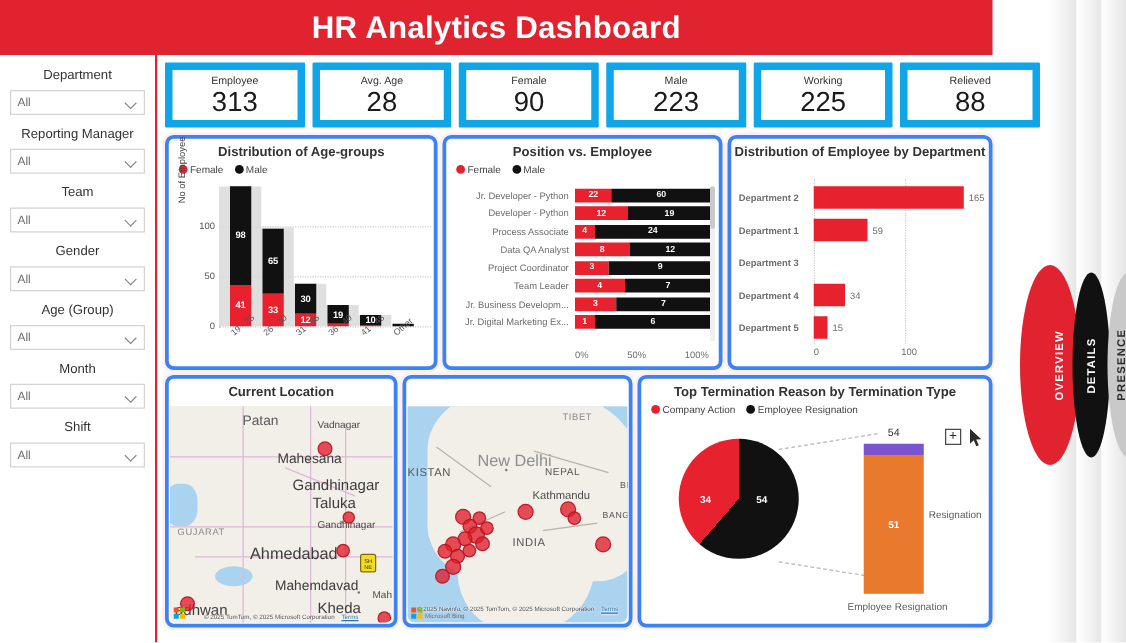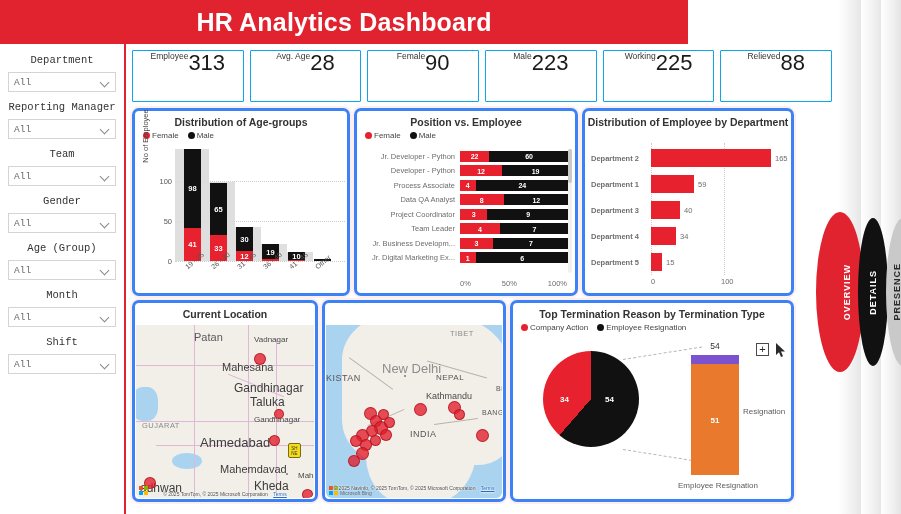--- a/index.html
+++ b/index.html
@@ -7,38 +7,38 @@
     width: 901px; height: 514px;
     font-family: "Liberation Sans", sans-serif;
     background: #ffffff;
     overflow: hidden;
     position: relative;
   }
 
   
   .header {
     position: absolute; left: 0; top: 0;
-    width: 688px; height: 44px;
+    width: 794px; height: 44px;
     background: #e1222f;
     display: flex; align-items: center; justify-content: center;
   }
   .header-title {
     color: #ffffff; font-size: 25px; font-weight: bold;
     letter-spacing: .2px; white-space: nowrap;
   }
 
   
   .sidebar {
     position: absolute; left: 0; top: 44px;
     width: 126px; height: 470px;
     background: #ffffff;
     border-right: 2px solid #e1222f;
     padding-top: 10px;
   }
-  .filter { padding: 0 8px; margin-bottom: 9px; font-family: Liberation Mono, monospace; }
+  .filter { padding: 0 8px; margin-bottom: 9px; }
   .filter-label {
     text-align: center; font-size: 10.5px; color: #333;
     margin-bottom: 5px; line-height: 13px;
   }
   .filter-box {
     height: 20px; border: 1px solid #d4d4d4; background: #fff;
     display: flex; align-items: center; justify-content: space-between;
     padding: 0 5px;
   }
   .filter-value { font-size: 9.5px; color: #6b6b6b; }
@@ -57,22 +57,22 @@
     background: #ffffff;
   }
 
   
   .kpi-row {
     position: absolute; left: 6px; top: 6px;
     width: 700px; height: 52px;
     display: flex; gap: 6px;
   }
   .kpi {
-    flex: 1; border: 1px solid #0ea5e9; background: #fff;
-    display: flex; flex-direction: row; align-items: flex-start;
+    flex: 1; border: 6px solid #0ea5e9; background: #fff;
+    display: flex; flex-direction: column; align-items: center;
     justify-content: center; border-radius: 1px;
   }
   .kpi-label { font-size: 8.5px; color: #333; margin-bottom: 1px; white-space: nowrap; }
   .kpi-value { font-size: 22px; color: #1a1a1a; line-height: 24px; font-weight: 400; }
 
   
   .card {
     position: absolute; background: #fff;
     border: 3px solid #3b82f6; border-radius: 7px;
     box-shadow: 0 0 0 2px #fdeef0;
@@ -557,24 +557,20 @@
       </div>
       <div class="dept-row">
         <span class="dept-name">Department 1</span>
         <span class="dept-barwrap">
           <span class="dept-bar" style="width:43px"></span>
           <span class="dept-val">59</span>
         </span>
       </div>
       <div class="dept-row">
         <span class="dept-name">Department 3</span>
-        <span class="dept-barwrap">
-          <span class="dept-bar" style="width:29px"></span>
-          <span class="dept-val">40</span>
-        </span>
       </div>
       <div class="dept-row">
         <span class="dept-name">Department 4</span>
         <span class="dept-barwrap">
           <span class="dept-bar" style="width:25px"></span>
           <span class="dept-val">34</span>
         </span>
       </div>
       <div class="dept-row">
         <span class="dept-name">Department 5</span>

